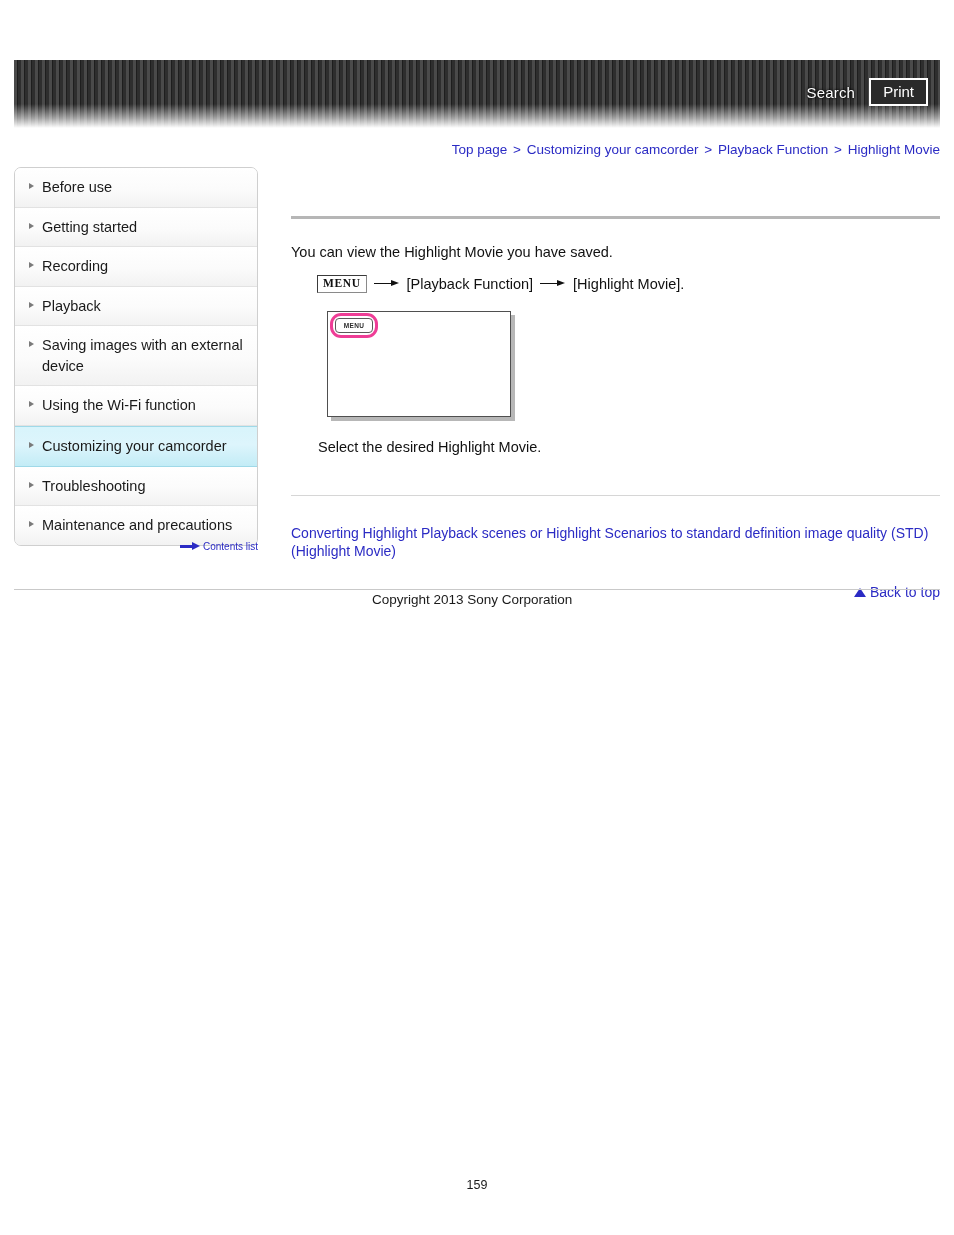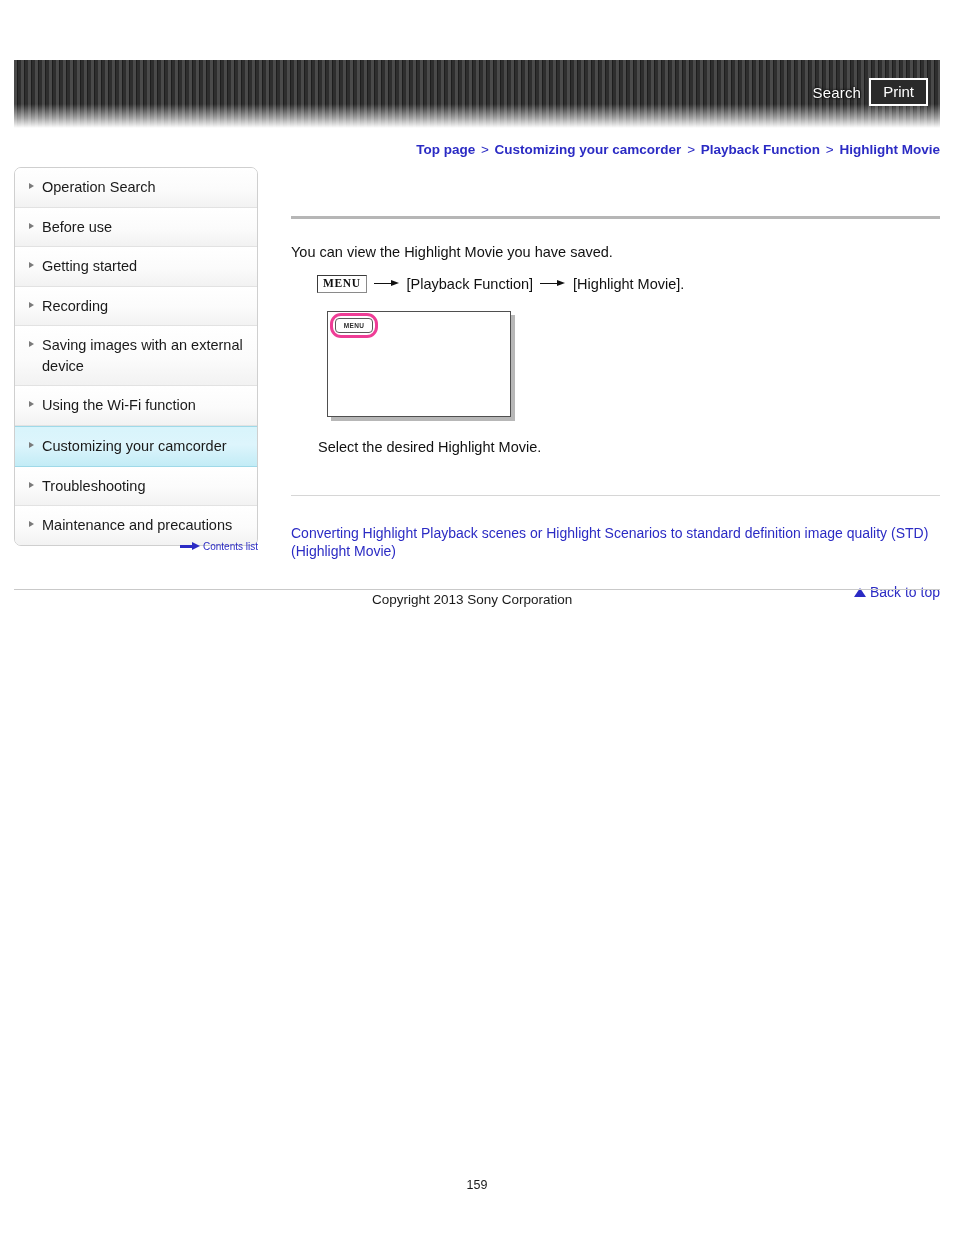--- a/index.html
+++ b/index.html
@@ -35,21 +35,21 @@
         #4a4a4a 0px, #4a4a4a 3px,
         #1e1e1e 3px, #1e1e1e 4px,
         #2e2e2e 4px, #2e2e2e 7px);
   }
   #header-actions {
     position: absolute;
     right: 12px;
     top: 18px;
     display: flex;
     align-items: center;
-    gap: 8px;
+    gap: 14px;
   }
   #search-link {
     color: #ffffff;
     font-size: 15px;
     letter-spacing: 0.2px;
     line-height: 1;
     text-shadow: 0 0 3px rgba(0,0,0,0.9), 0 0 2px rgba(0,0,0,0.9);
   }
   #print-button {
     color: #ffffff;
@@ -62,21 +62,21 @@
 
   
   #breadcrumb {
     position: absolute;
     right: 14px;
     top: 142px;
     font-size: 13.5px;
     color: #2b2bc4;
     white-space: nowrap;
   }
-  #breadcrumb .crumb { color: #2b2bc4; font-weight: bold; }
+  #breadcrumb .crumb { color: #2b2bc4; }
   #breadcrumb .sep { color: #2b2bc4; padding: 0 2px; }
 
   
   #sidebar {
     position: absolute;
     left: 14px;
     top: 167px;
     width: 244px;
     border: 1px solid #cfcfcf;
     border-radius: 7px;
@@ -329,33 +329,33 @@
   <span class="crumb">Customizing your camcorder</span>
   <span class="sep">&gt;</span>
   <span class="crumb">Playback Function</span>
   <span class="sep">&gt;</span>
   <span class="crumb">Highlight Movie</span>
 </div>
 
 <nav id="sidebar">
   <div class="nav-item">
     <span class="tri"></span>
-    <span>Operation Search</span>
-  </div>
-  <div class="nav-item">
-    <span class="tri"></span>
     <span>Before use</span>
   </div>
   <div class="nav-item">
     <span class="tri"></span>
     <span>Getting started</span>
   </div>
   <div class="nav-item">
     <span class="tri"></span>
     <span>Recording</span>
+  </div>
+  <div class="nav-item">
+    <span class="tri"></span>
+    <span>Playback</span>
   </div>
   <div class="nav-item">
     <span class="tri"></span>
     <span>Saving images with an external device</span>
   </div>
   <div class="nav-item">
     <span class="tri"></span>
     <span>Using the Wi-Fi function</span>
   </div>
   <div class="nav-item active">

